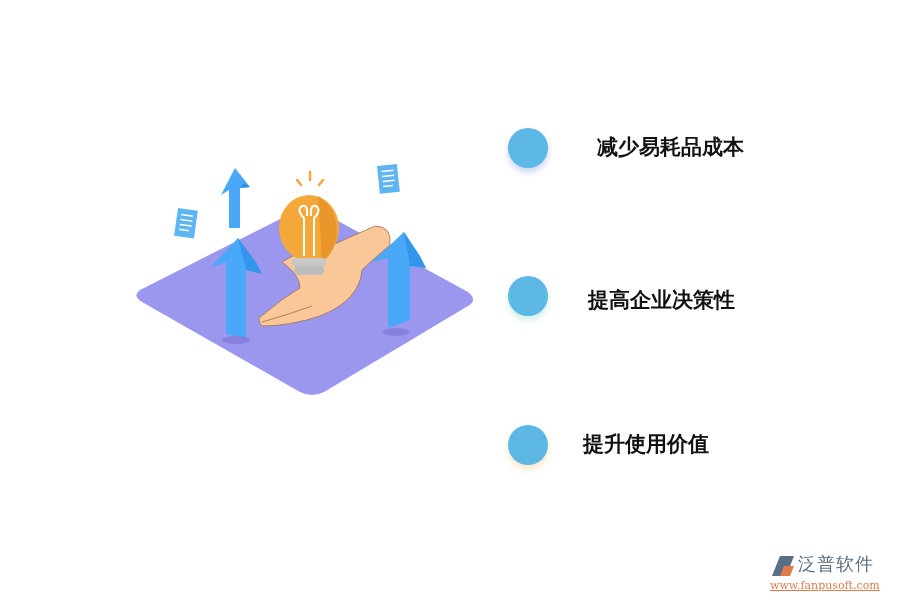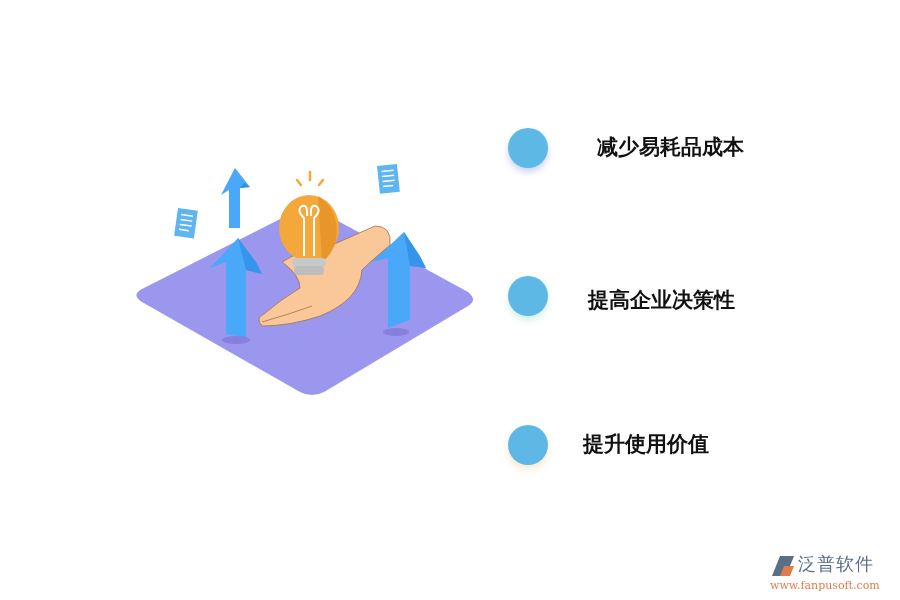--- a/index.html
+++ b/index.html
@@ -7,21 +7,21 @@
            font-family:"DejaVu Sans", sans-serif; }
     .illus { position:absolute; left:0; top:0; width:900px; height:600px; }
     .item { position:absolute; left:508px; display:flex; align-items:center; }
     .dot { width:40px; height:40px; border-radius:50%; background:#5db8e6; }
     .dot.s1 { box-shadow:0 4px 6px rgba(140,160,230,0.45); }
     .dot.s2 { box-shadow:0 4px 6px rgba(150,220,200,0.45); }
     .dot.s3 { box-shadow:0 4px 6px rgba(250,210,150,0.5); }
     .label { position:absolute; font-size:21px; font-weight:bold; color:#111; white-space:nowrap; }
     .logo { position:absolute; left:770px; top:552px; }
     .logo-name { position:absolute; left:28px; top:0; font-size:18px; color:#5a6f86; white-space:nowrap; letter-spacing:1px;}
-    .logo-url { position:absolute; left:0; top:27px; font-size:11px; color:#e07b4e; font-family:"DejaVu Serif", serif; white-space:nowrap; }
+    .logo-url { position:absolute; left:0; top:27px; font-size:11px; color:#e07b4e; font-family:"DejaVu Serif", serif; white-space:nowrap;text-decoration:underline; }
   </style>
 </head>
 <body>
 
 <svg class="illus" viewBox="0 0 900 600" width="900" height="600">
 
   <path d="M140 290 Q132 296 142 302 L300 392 Q312 398 324 392 L468 306 Q478 300 468 292 L318 210 Q308 205 298 210 Z" fill="#9b97ef"></path>
 
   <g transform="translate(178,208) rotate(8)">
     <rect width="20" height="28" fill="#5fb4f2"></rect>

